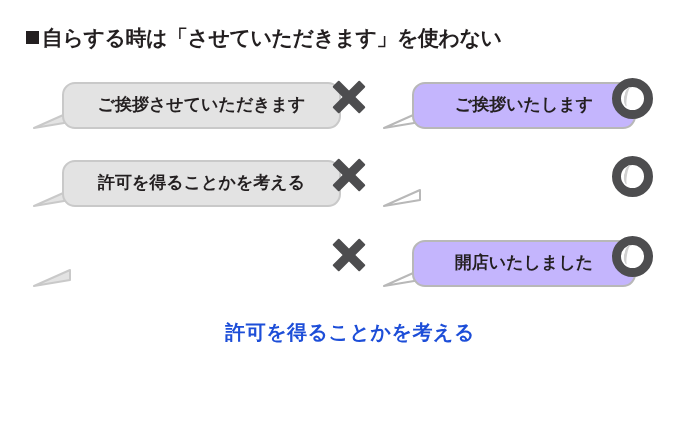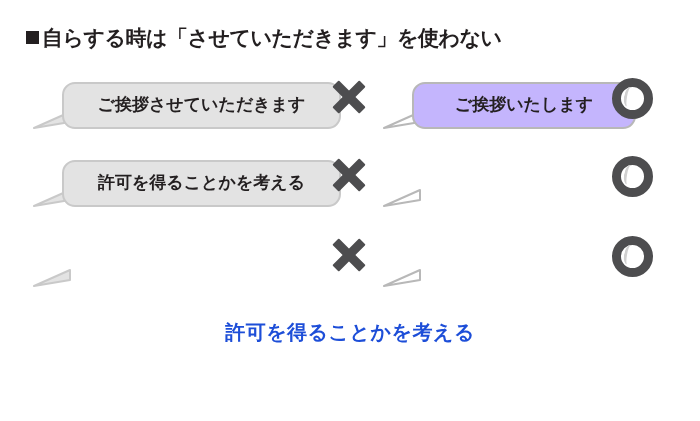--- a/index.html
+++ b/index.html
@@ -221,20 +221,23 @@
       <path d="M 70 38 L 34 54 L 70 48 Z" fill="#e3e3e3" stroke="#c9c9c9" stroke-width="2" stroke-linejoin="round"></path>
       <path d="M 420 38 L 384 54 L 420 48 Z" fill="#ffffff" stroke="#b8b8b8" stroke-width="2" stroke-linejoin="round"></path>
     </svg>
 
 
     <div class="mark-x">
       <span class="bar b1"></span>
       <span class="bar b2"></span>
     </div>
 
+    <div class="bubble good">
+      <span class="bubble-text">開店いたしました</span>
+    </div>
 
     <div class="mark-o">
       <span class="ring"></span>
       <span class="sliver"></span>
     </div>
   </div>
 
   <div class="caption">許可を得ることかを考える</div>
 
 </div>

